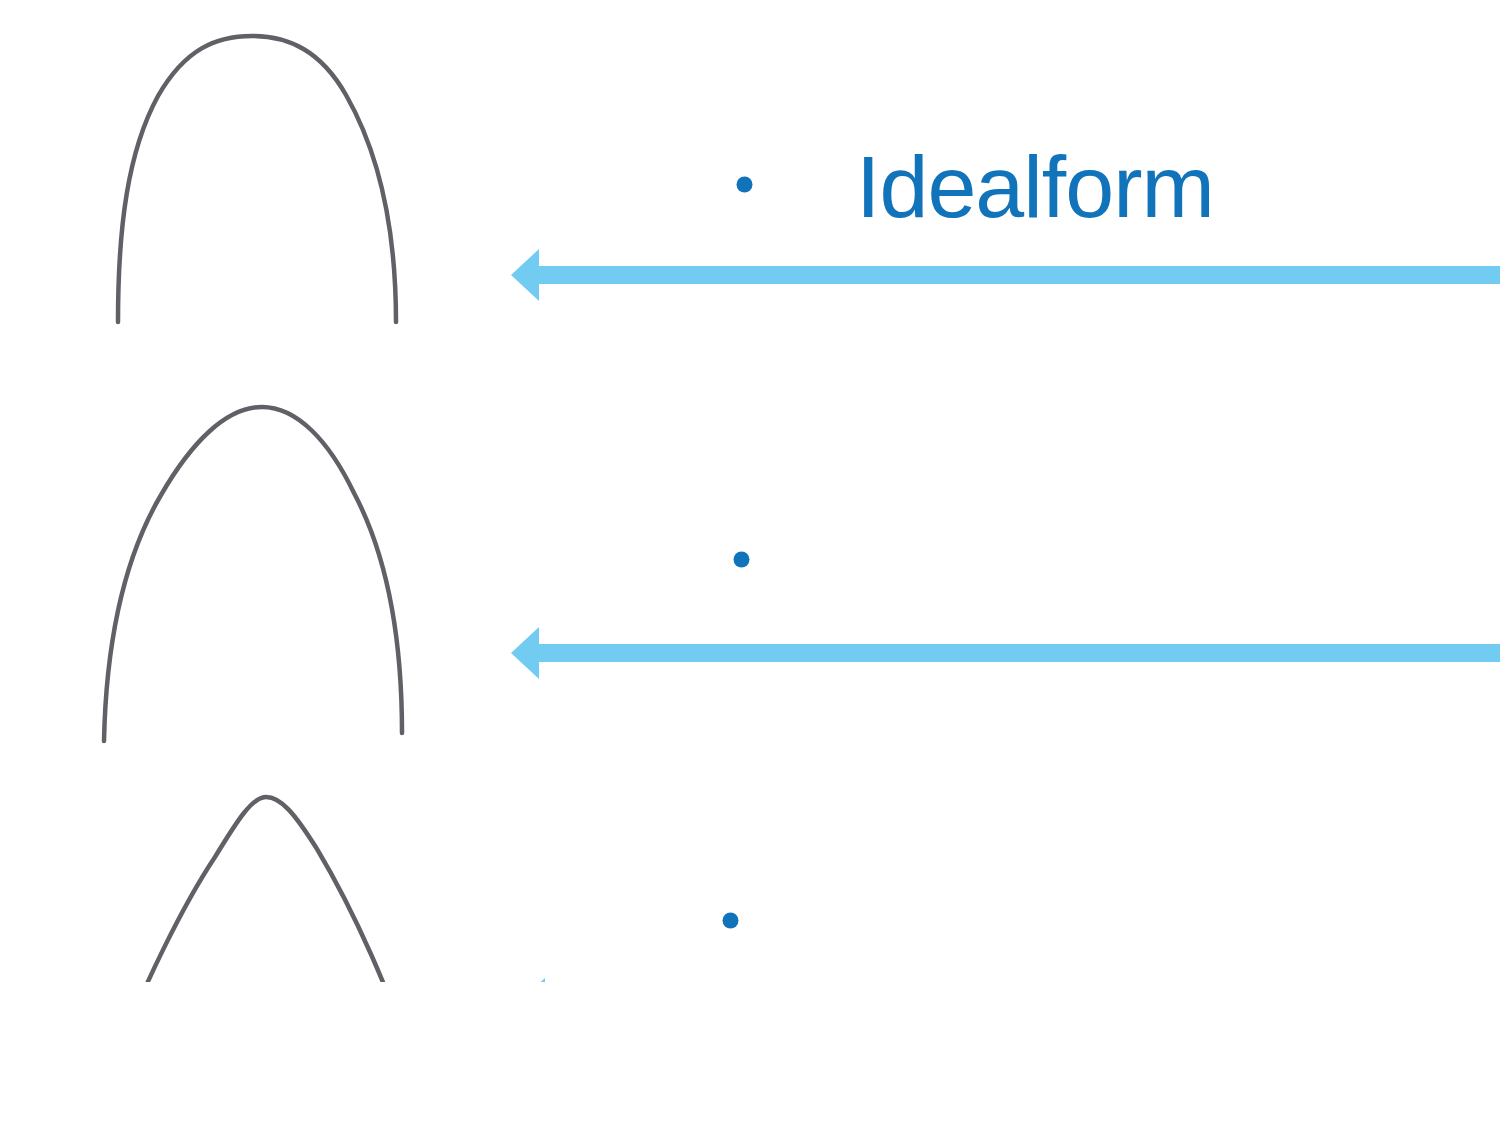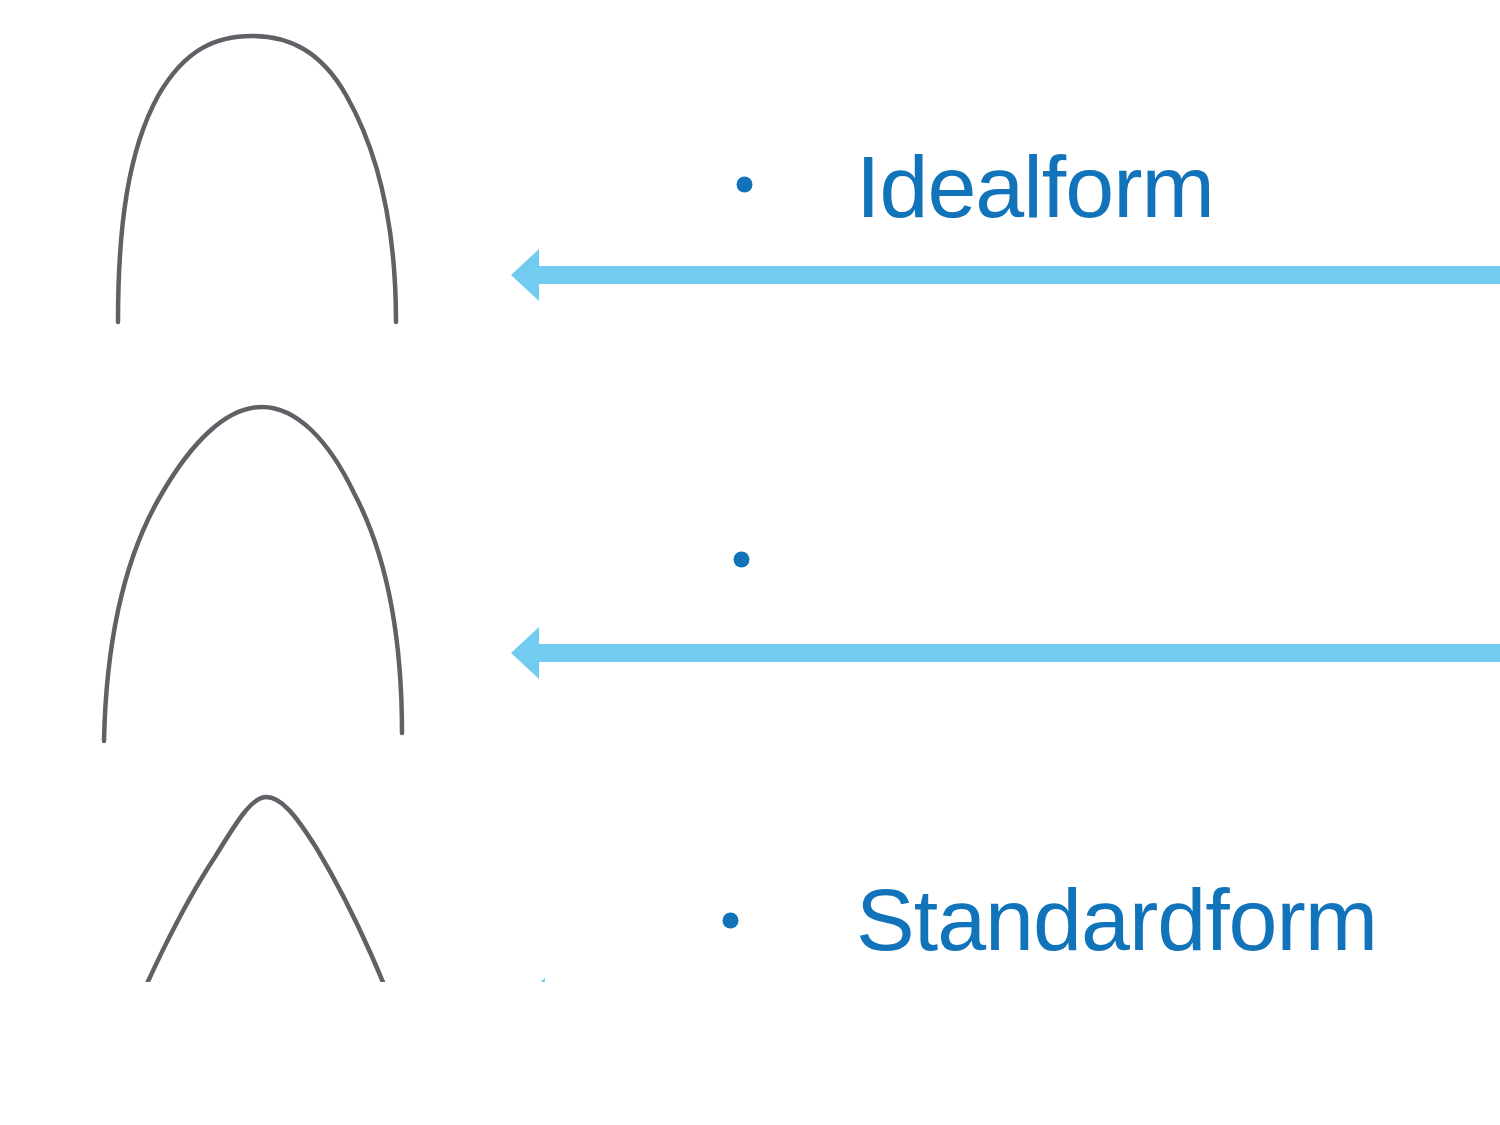--- a/index.html
+++ b/index.html
@@ -94,20 +94,19 @@
   <div class="arch arch-3">
     <svg width="330" height="308" viewBox="0 0 330 308">
       <path d="M 7 300 C 45 195, 90 110, 118 68 C 140 32, 155 8, 169 8 C 184 8, 198 25, 220 60 C 250 110, 300 210, 322 302" fill="none" stroke-width="4.5" stroke-linecap="round" stroke="#606166"></path>
     </svg>
   </div>
   <span class="bullet bullet-3">
     <svg width="17" height="17" viewBox="0 0 17 17">
       <circle cx="8.5" cy="8.5" r="8" fill="#1173b9"></circle>
     </svg>
   </span>
-  <div class="label label-3">Standardform</div>
   <div class="arrow arrow-3">
     <svg width="984" height="52" viewBox="0 0 984 52">
       <polygon points="0,26 28,0 28,17 984,17 984,35 28,35 28,52" fill="#72cbf1"></polygon>
     </svg>
   </div>
 
 </div>
 
 </body></html>

